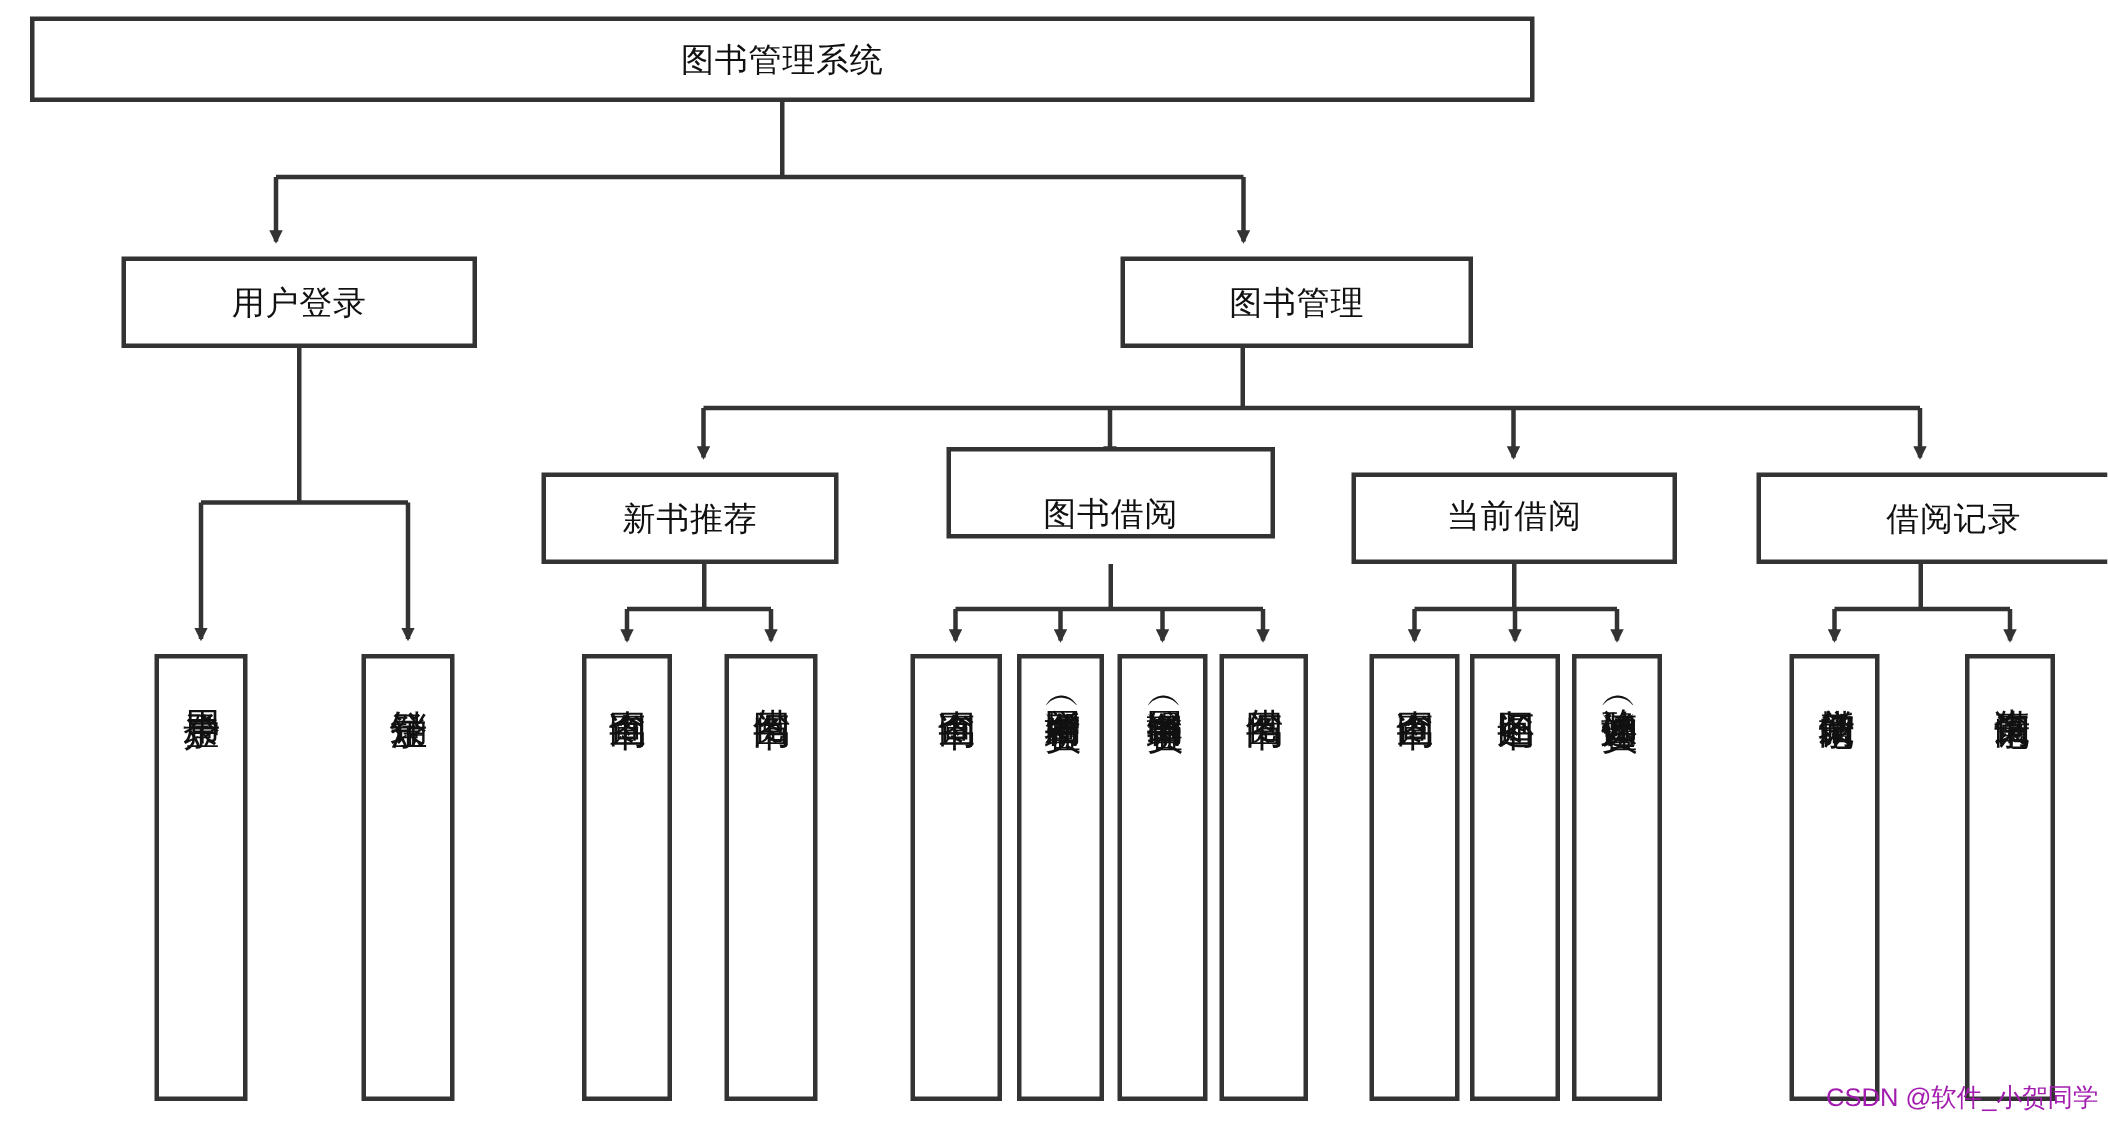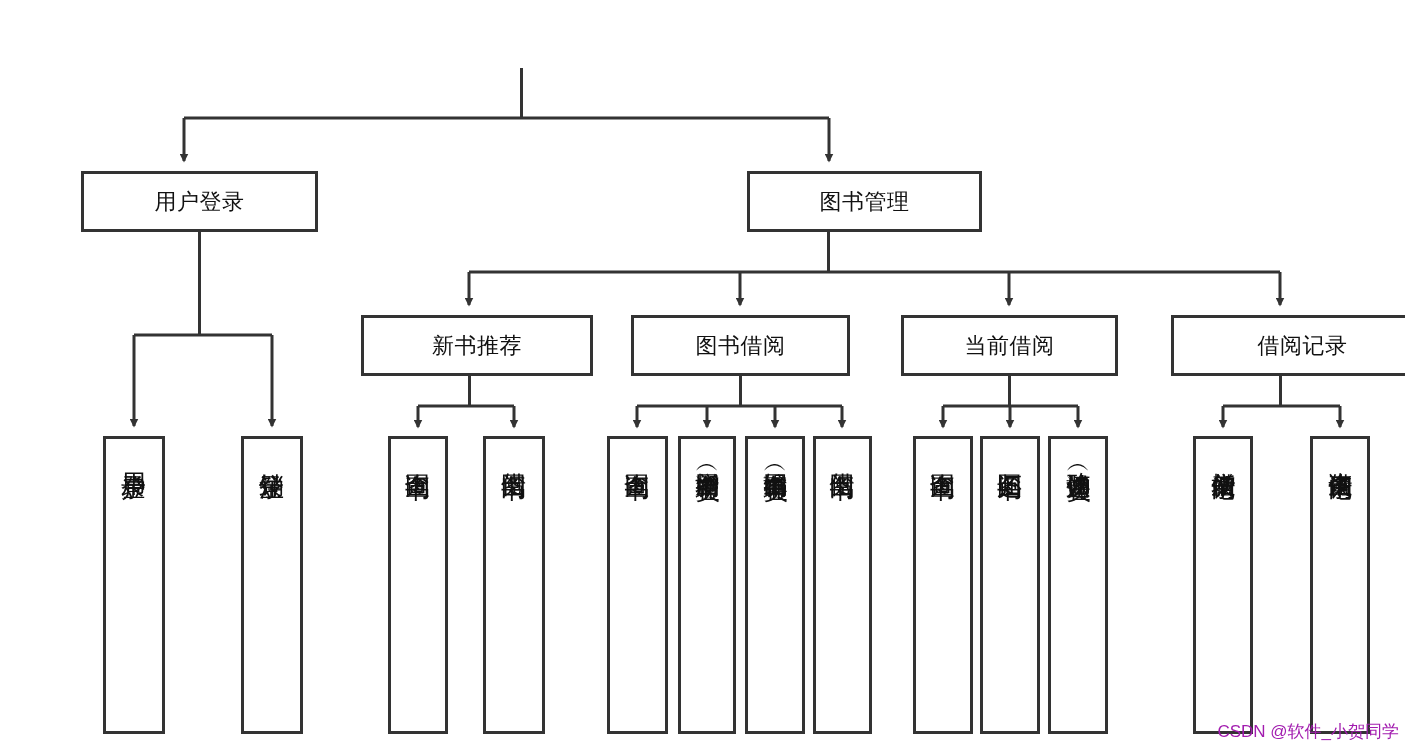--- a/index.html
+++ b/index.html
@@ -118,35 +118,38 @@
       <path d="M1010,406 L1010,427" marker-end="url(#arrowhead)"></path>
       <path d="M1078,406 L1078,427" marker-end="url(#arrowhead)"></path>
 
       <path d="M1280.5,376 L1280.5,406"></path>
       <path d="M1223,406 L1340,406"></path>
       <path d="M1223,406 L1223,427" marker-end="url(#arrowhead)"></path>
       <path d="M1340,406 L1340,427" marker-end="url(#arrowhead)"></path>
     </g>
   </svg>
 
+  <div class="node horiz" style="left:20px; top:11px; width:1003px; height:57px;">
+    <span class="label">图书管理系统</span>
+  </div>
 
   <div class="node horiz" style="left:81px; top:171px; width:237px; height:61px;">
     <span class="label">用户登录</span>
   </div>
   <div class="node horiz" style="left:711px; top:171px; width:235px; height:61px;margin-left:36px;">
     <span class="label">图书管理</span>
   </div>
 
-  <div class="node horiz" style="left:361px; top:315px; width:232px; height:61px;">
+  <div class="node horiz" style="left:361px; top:315px; width:198px; height:61px;">
     <span class="label">新书推荐</span>
   </div>
-  <div class="node horiz" style="left:631px; top:315px; width:219px; height:61px;">
+  <div class="node horiz" style="left:631px; top:298px; width:219px; height:61px;align-items:flex-end;">
     <span class="label">图书借阅</span>
   </div>
-  <div class="node horiz" style="left:901px; top:315px; width:217px; height:61px;">
+  <div class="node horiz" style="left:901px; top:315px; width:217px; height:61px;font-family:Liberation Mono, monospace;">
     <span class="label">当前借阅</span>
   </div>
   <div class="node horiz" style="left:1171px; top:315px; width:263px; height:61px;">
     <span class="label">借阅记录</span>
   </div>
 
   <div class="node vert" style="left:103px; top:436px; width:62px; height:298px;">
     <span class="label">用户登录</span>
   </div>
   <div class="node vert" style="left:241px; top:436px; width:62px; height:298px;">

